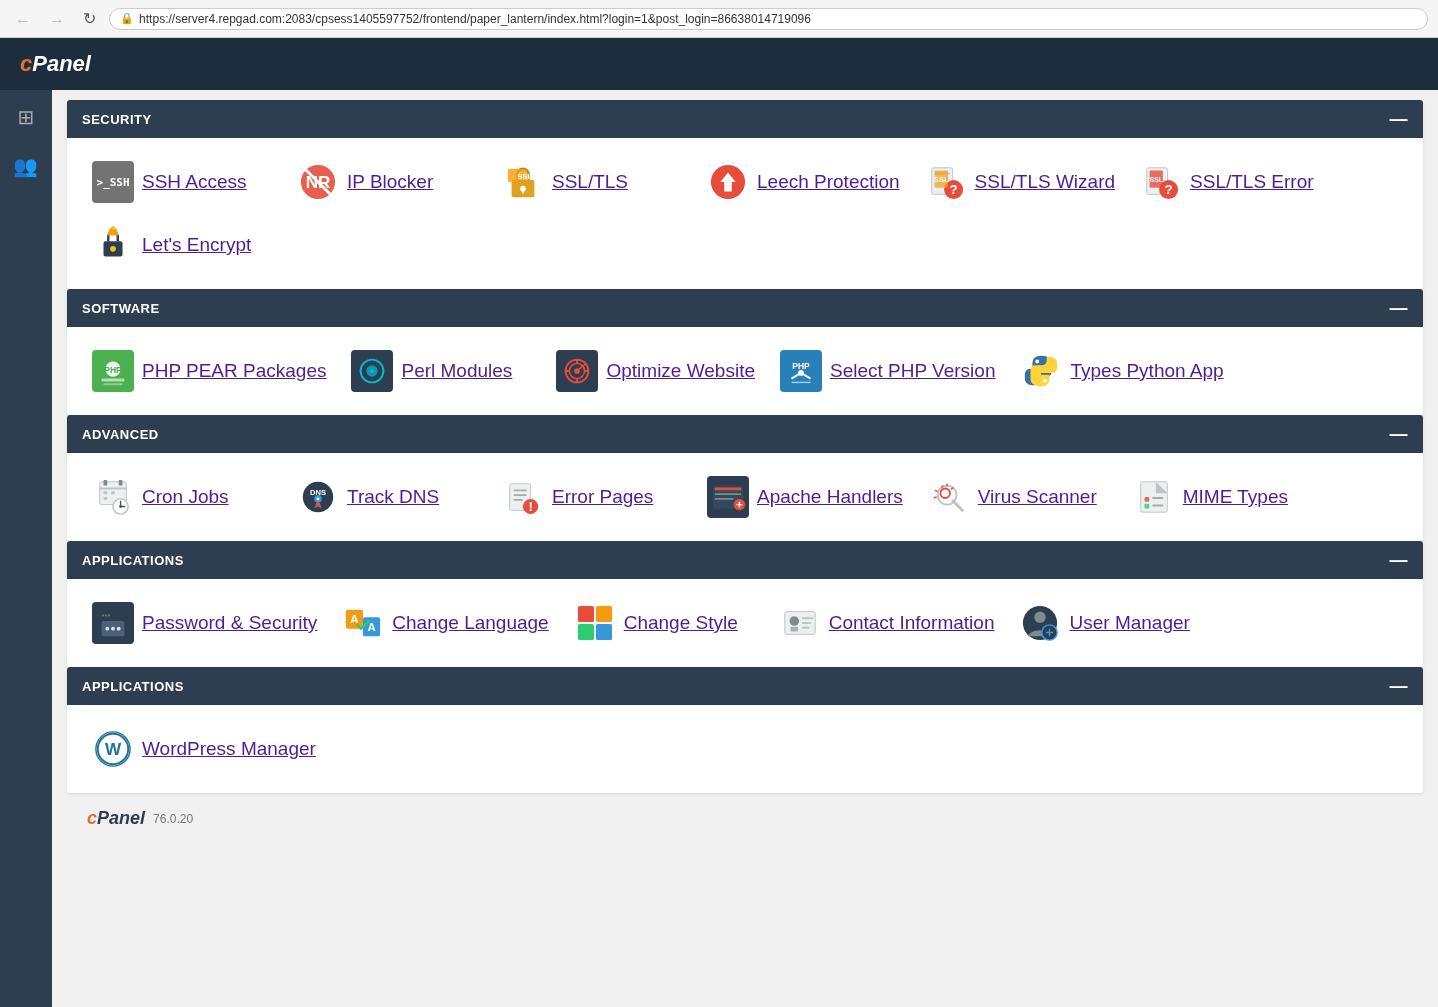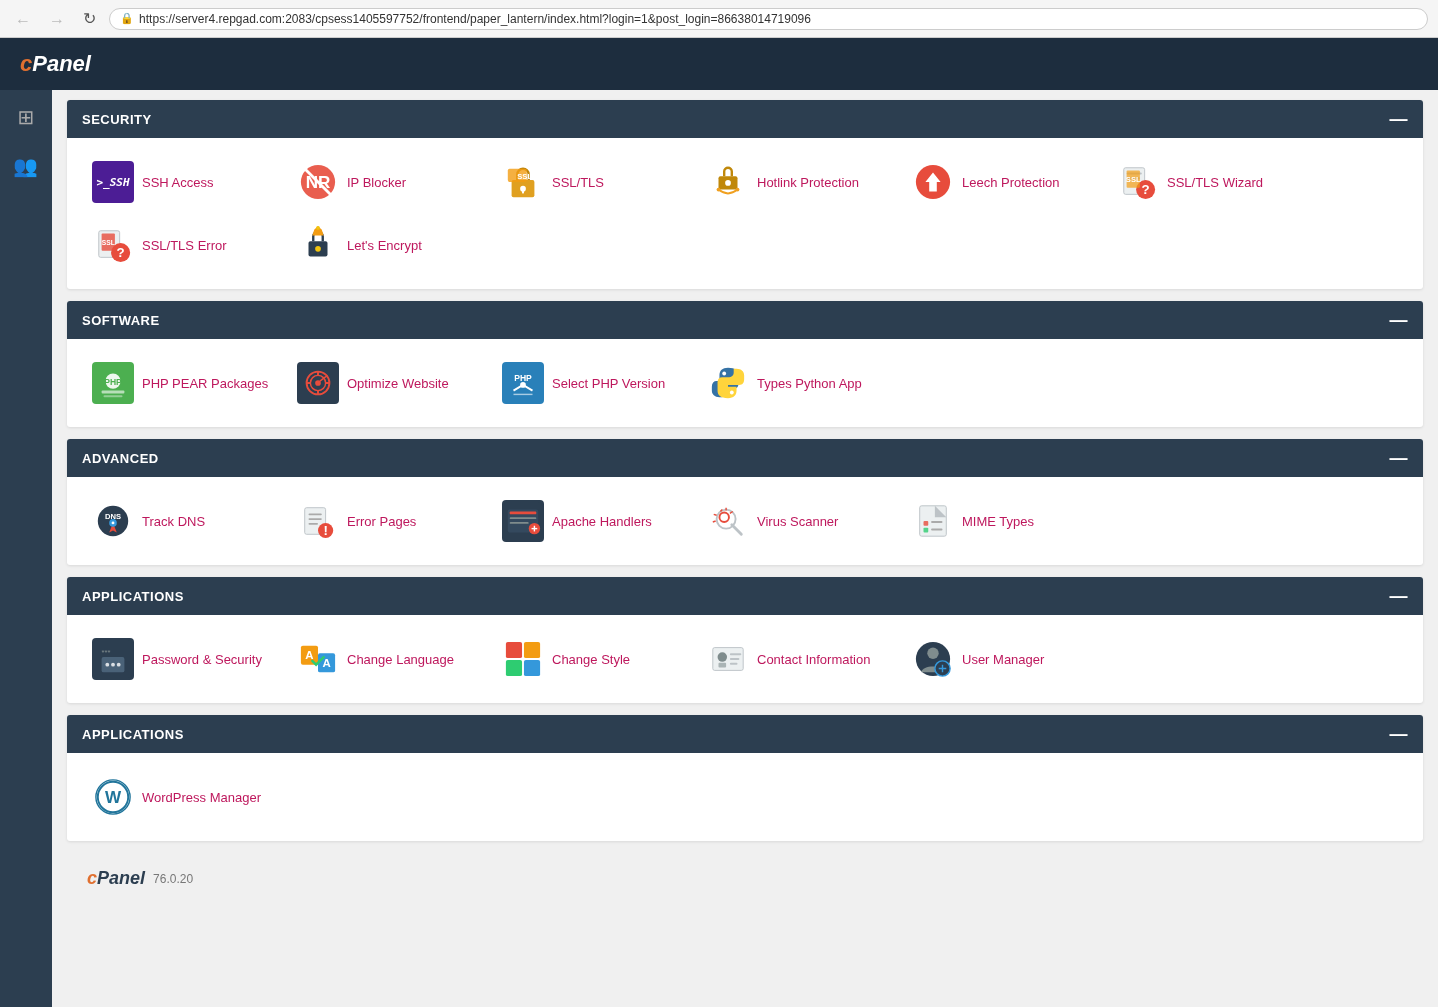--- a/index.html
+++ b/index.html
@@ -79,21 +79,20 @@
     .content {
       flex: 1;
       padding: 10px 15px;
       background: #f0f0f0;
       overflow-y: auto;
     }
 
     
     .section {
       background: white;
-      margin-bottom: 12px;
       border-radius: 3px;
       overflow: hidden;
       box-shadow: 0 1px 3px rgba(0,0,0,0.1);
     }
     .section-header {
       background: #2c3e50;
       color: white;
       padding: 10px 15px;
       font-size: 13px;
       font-weight: bold;
@@ -119,38 +118,39 @@
     .item {
       display: flex;
       align-items: center;
       gap: 8px;
       padding: 8px 10px;
       cursor: pointer;
       min-width: 200px;
       border-radius: 3px;
     }
     .item-label {
-      color: #be185d;
-      font-size: 13px;
+      color: #4c1d95;
+      font-size: 19px;
+      text-decoration: underline;
     }
 
     
     .icon-box {
       width: 42px;
       height: 42px;
       display: flex;
       align-items: center;
       justify-content: center;
       border-radius: 4px;
       font-size: 22px;
       flex-shrink: 0;
     }
 
     
-    .icon-ssh { background: #4c1d95; color: white; font-size: 11px; font-weight: bold; font-family: monospace; font-style: italic; }
+    .icon-ssh { background: #737373; color: white; font-size: 11px; font-weight: bold; font-family: monospace; }
     .icon-ipblocker { background: white; }
     .icon-ssl { background: white; }
     .icon-hotlink { background: white; }
     .icon-leech { background: white; }
     .icon-sslwizard { background: white; }
     .icon-sslstatus { background: white; }
     .icon-letsencrypt { background: white; }
 
     .icon-php { background: #4caf50; color: white; font-size: 10px; font-weight: bold; }
     .icon-perl { background: #2c3e50; color: #00bcd4; font-size: 18px; }
@@ -253,33 +253,20 @@
               <path d="M14 18 v-6 a6 6 0 0 1 12 0 v6" fill="none" stroke="#c0850a" stroke-width="2.5"></path>
               <circle cx="20" cy="27" r="3" fill="white"></circle>
               <rect x="19" y="27" width="2" height="5" fill="white"></rect>
               <rect x="4" y="6" width="20" height="14" rx="2" fill="#f39c12" opacity="0.8"></rect>
               <text x="14" y="17" fill="white" font-size="8" font-weight="bold">SSL</text>
             </svg>
           </div>
           <span class="item-label">SSL/TLS</span>
         </div>
 
-        <div class="item">
-          <div class="icon-box icon-hotlink">
-            <svg class="svg-icon" viewBox="0 0 40 40">
-              <rect x="10" y="14" width="20" height="14" rx="2" fill="#c0880a"></rect>
-              <path d="M16 14 v-5 a4 4 0 0 1 8 0 v5" fill="none" stroke="#c0880a" stroke-width="2.5"></path>
-              <circle cx="20" cy="21" r="3" fill="white"></circle>
-              <path d="M10 28 Q20 36 30 28" fill="none" stroke="#f0a020" stroke-width="2"></path>
-              <circle cx="10" cy="28" r="2" fill="#f0a020"></circle>
-              <circle cx="30" cy="28" r="2" fill="#f0a020"></circle>
-            </svg>
-          </div>
-          <span class="item-label">Hotlink Protection</span>
-        </div>
 
         <div class="item">
           <div class="icon-box icon-leech">
             <svg class="svg-icon" viewBox="0 0 40 40">
               <circle cx="20" cy="20" r="18" fill="#e74c3c"></circle>
               <path d="M12 20 L20 10 L28 20 L24 20 L24 30 L16 30 L16 20 Z" fill="white"></path>
             </svg>
           </div>
           <span class="item-label">Leech Protection</span>
         </div>
@@ -341,20 +328,31 @@
               <rect width="40" height="40" rx="4" fill="#4caf50"></rect>
               <circle cx="20" cy="18" r="8" fill="white" opacity="0.9"></circle>
               <text x="20" y="22" text-anchor="middle" fill="#4caf50" font-size="9" font-weight="bold">PHP</text>
               <rect x="8" y="28" width="24" height="3" rx="1" fill="white" opacity="0.6"></rect>
               <rect x="10" y="33" width="20" height="2" rx="1" fill="white" opacity="0.4"></rect>
             </svg>
           </div>
           <span class="item-label">PHP PEAR Packages</span>
         </div>
 
+        <div class="item">
+          <div class="icon-box icon-perl">
+            <svg class="svg-icon" viewBox="0 0 40 40">
+              <rect width="40" height="40" rx="4" fill="#2c3e50"></rect>
+              <circle cx="20" cy="20" r="12" fill="none" stroke="#00bcd4" stroke-width="2"></circle>
+              <circle cx="20" cy="20" r="6" fill="#00bcd4" opacity="0.7"></circle>
+              <circle cx="20" cy="20" r="2" fill="#00bcd4"></circle>
+            </svg>
+          </div>
+          <span class="item-label">Perl Modules</span>
+        </div>
 
 
         <div class="item">
           <div class="icon-box icon-optimize">
             <svg class="svg-icon" viewBox="0 0 40 40">
               <rect width="40" height="40" rx="4" fill="#2c3e50"></rect>
               <circle cx="20" cy="20" r="12" fill="none" stroke="#e74c3c" stroke-width="2"></circle>
               <circle cx="20" cy="20" r="8" fill="none" stroke="#e74c3c" stroke-width="1.5"></circle>
               <line x1="20" y1="8" x2="20" y2="12" stroke="#e74c3c" stroke-width="2"></line>
               <line x1="20" y1="28" x2="20" y2="32" stroke="#e74c3c" stroke-width="2"></line>
@@ -395,20 +393,38 @@
       </div>
     </div>
 
     <div class="section">
       <div class="section-header">
         <span>ADVANCED</span>
         <span class="collapse-btn">—</span>
       </div>
       <div class="section-body">
 
+        <div class="item">
+          <div class="icon-box icon-cron">
+            <svg class="svg-icon" viewBox="0 0 40 40">
+              <rect x="6" y="4" width="28" height="24" rx="2" fill="#ecf0f1" stroke="#bdc3c7" stroke-width="1"></rect>
+              <rect x="10" y="2" width="4" height="6" rx="1" fill="#7f8c8d"></rect>
+              <rect x="26" y="2" width="4" height="6" rx="1" fill="#7f8c8d"></rect>
+              <rect x="6" y="10" width="28" height="2" fill="#bdc3c7"></rect>
+              <rect x="10" y="14" width="4" height="3" rx="1" fill="#bdc3c7"></rect>
+              <rect x="18" y="14" width="4" height="3" rx="1" fill="#bdc3c7"></rect>
+              <rect x="10" y="20" width="4" height="3" rx="1" fill="#bdc3c7"></rect>
+              <circle cx="28" cy="30" r="8" fill="white" stroke="#bdc3c7" stroke-width="1.5"></circle>
+              <line x1="28" y1="24" x2="28" y2="30" stroke="#555" stroke-width="1.5"></line>
+              <line x1="28" y1="30" x2="33" y2="30" stroke="#555" stroke-width="1.5"></line>
+              <circle cx="28" cy="30" r="1.5" fill="#555"></circle>
+            </svg>
+          </div>
+          <span class="item-label">Cron Jobs</span>
+        </div>
 
         <div class="item">
           <div class="icon-box icon-trackdns">
             <svg class="svg-icon" viewBox="0 0 40 40">
               <circle cx="20" cy="20" r="16" fill="#2c3e50"></circle>
               <text x="20" y="18" text-anchor="middle" fill="white" font-size="8" font-weight="bold">DNS</text>
               <path d="M20 22 L16 32 L20 30 L24 32 Z" fill="#e74c3c"></path>
               <circle cx="20" cy="22" r="4" fill="#3498db"></circle>
               <circle cx="20" cy="22" r="1.5" fill="white"></circle>
             </svg>

